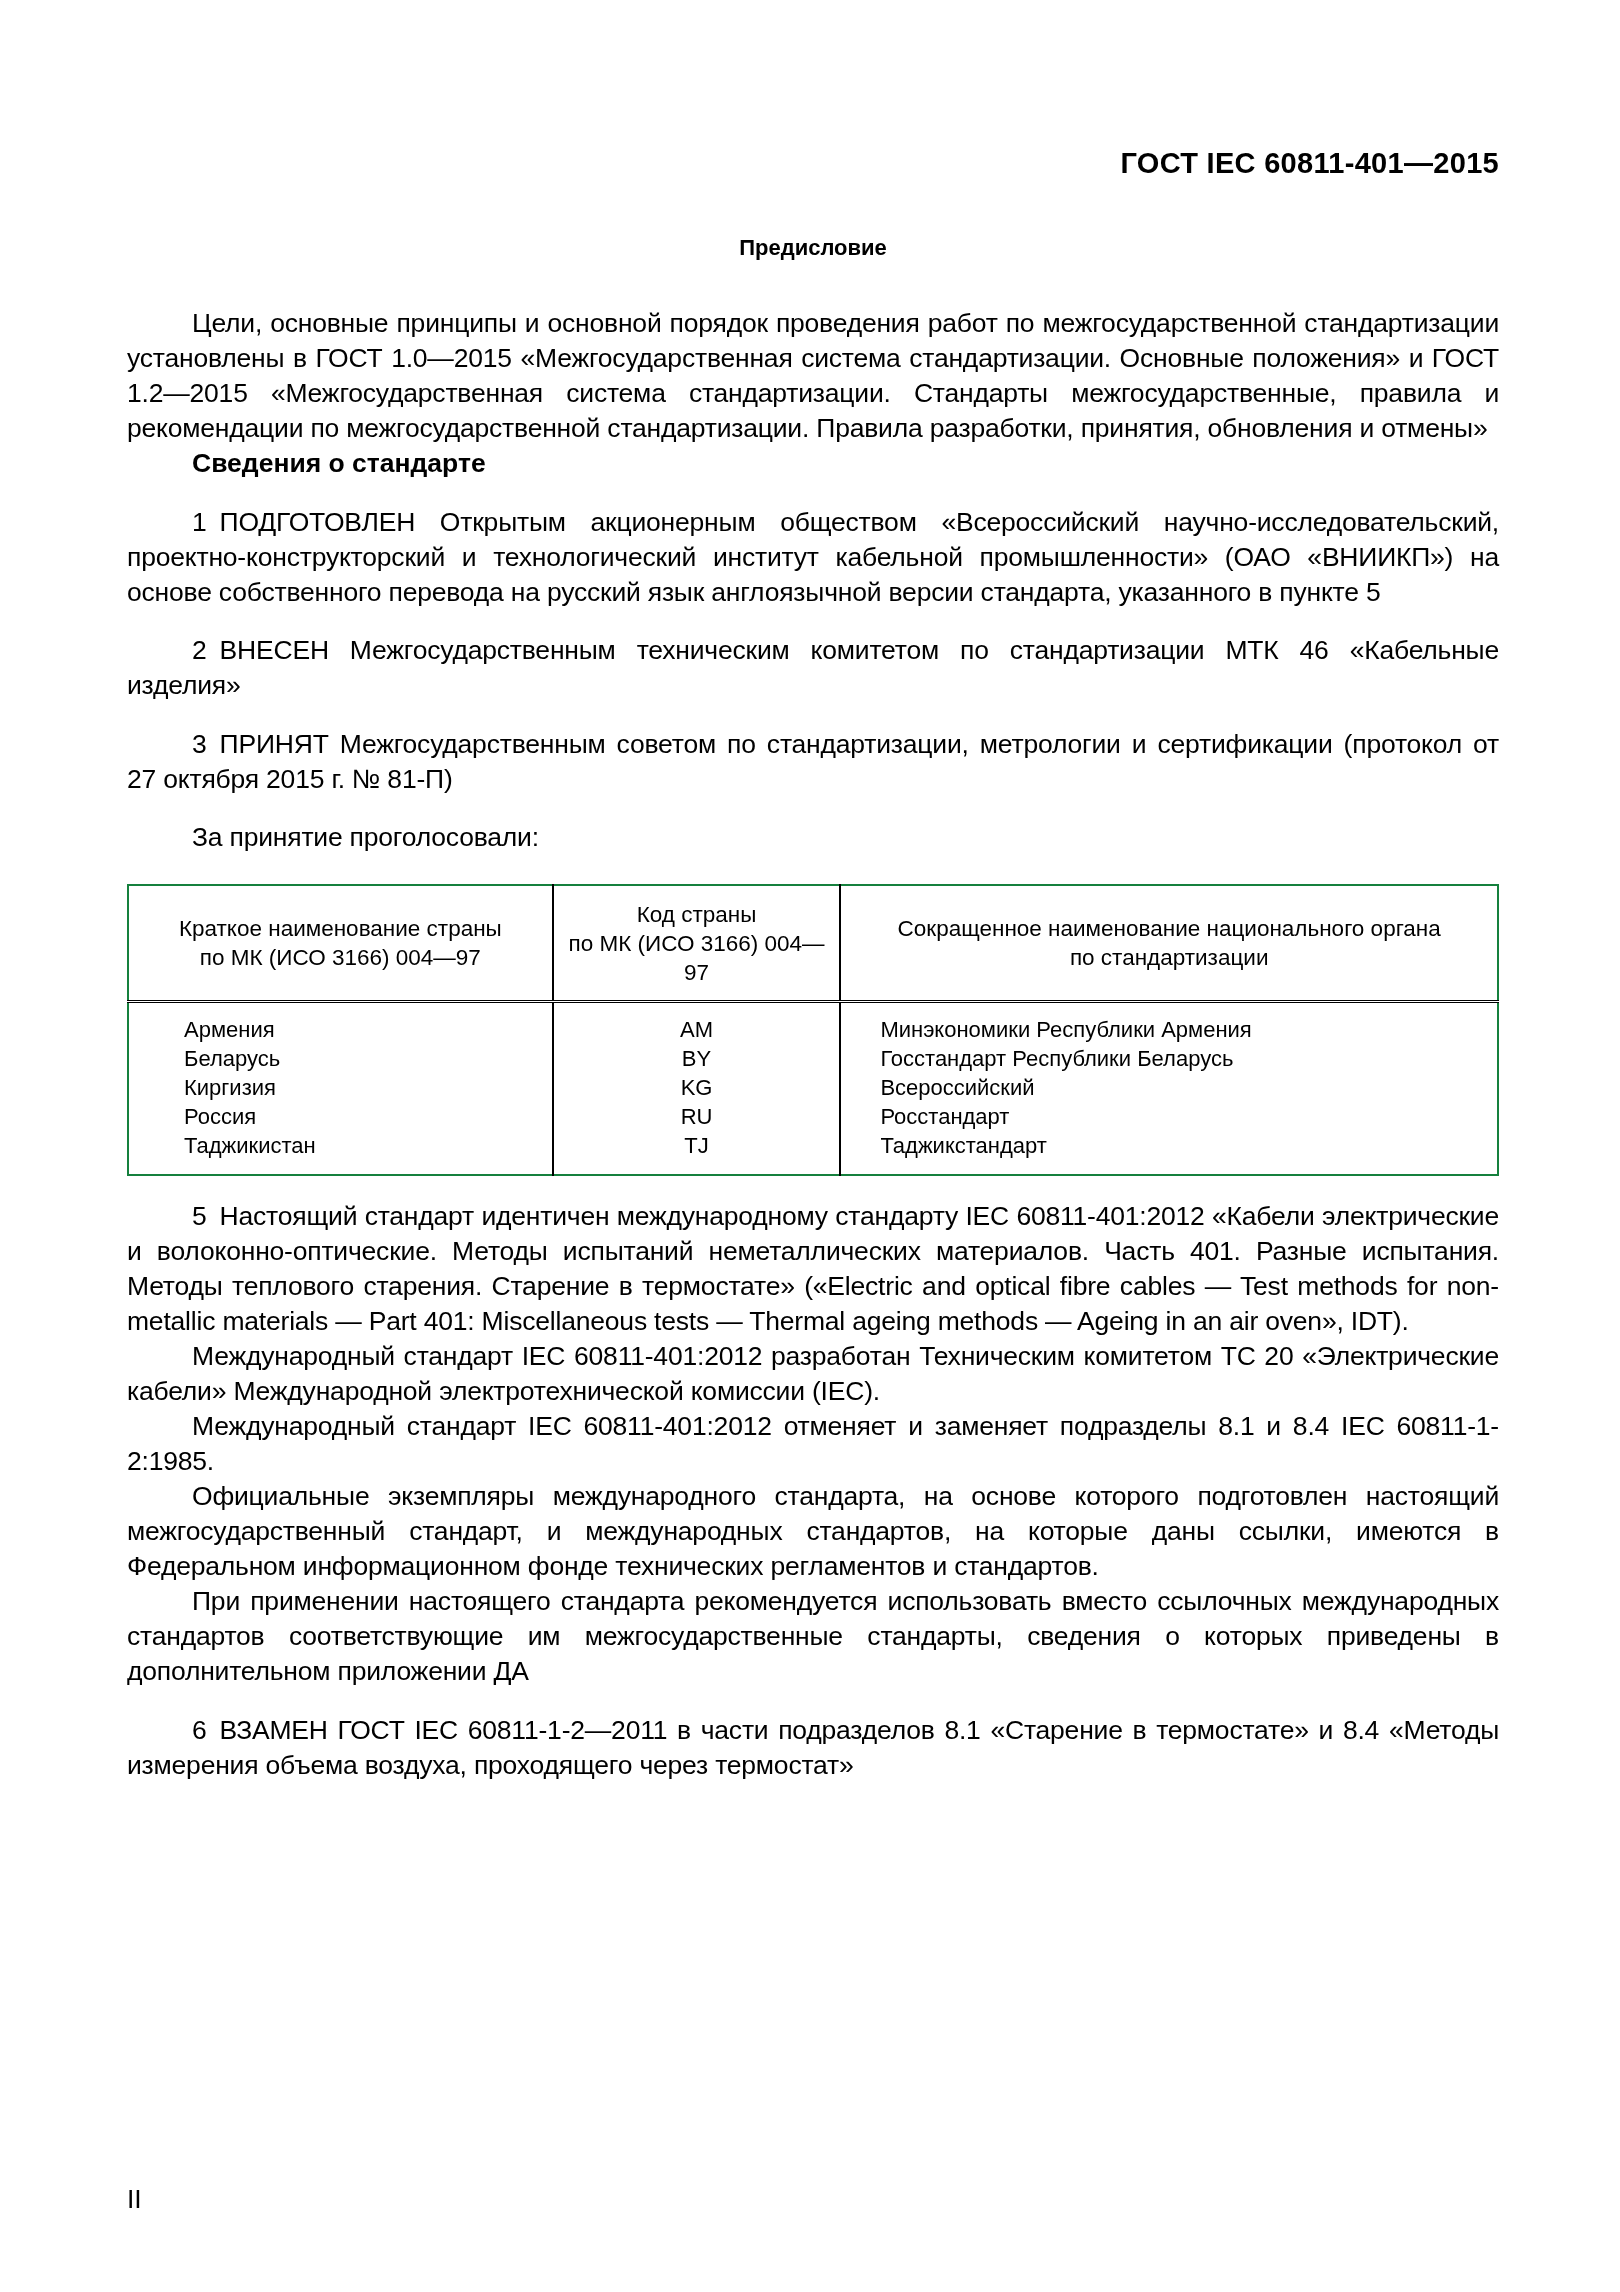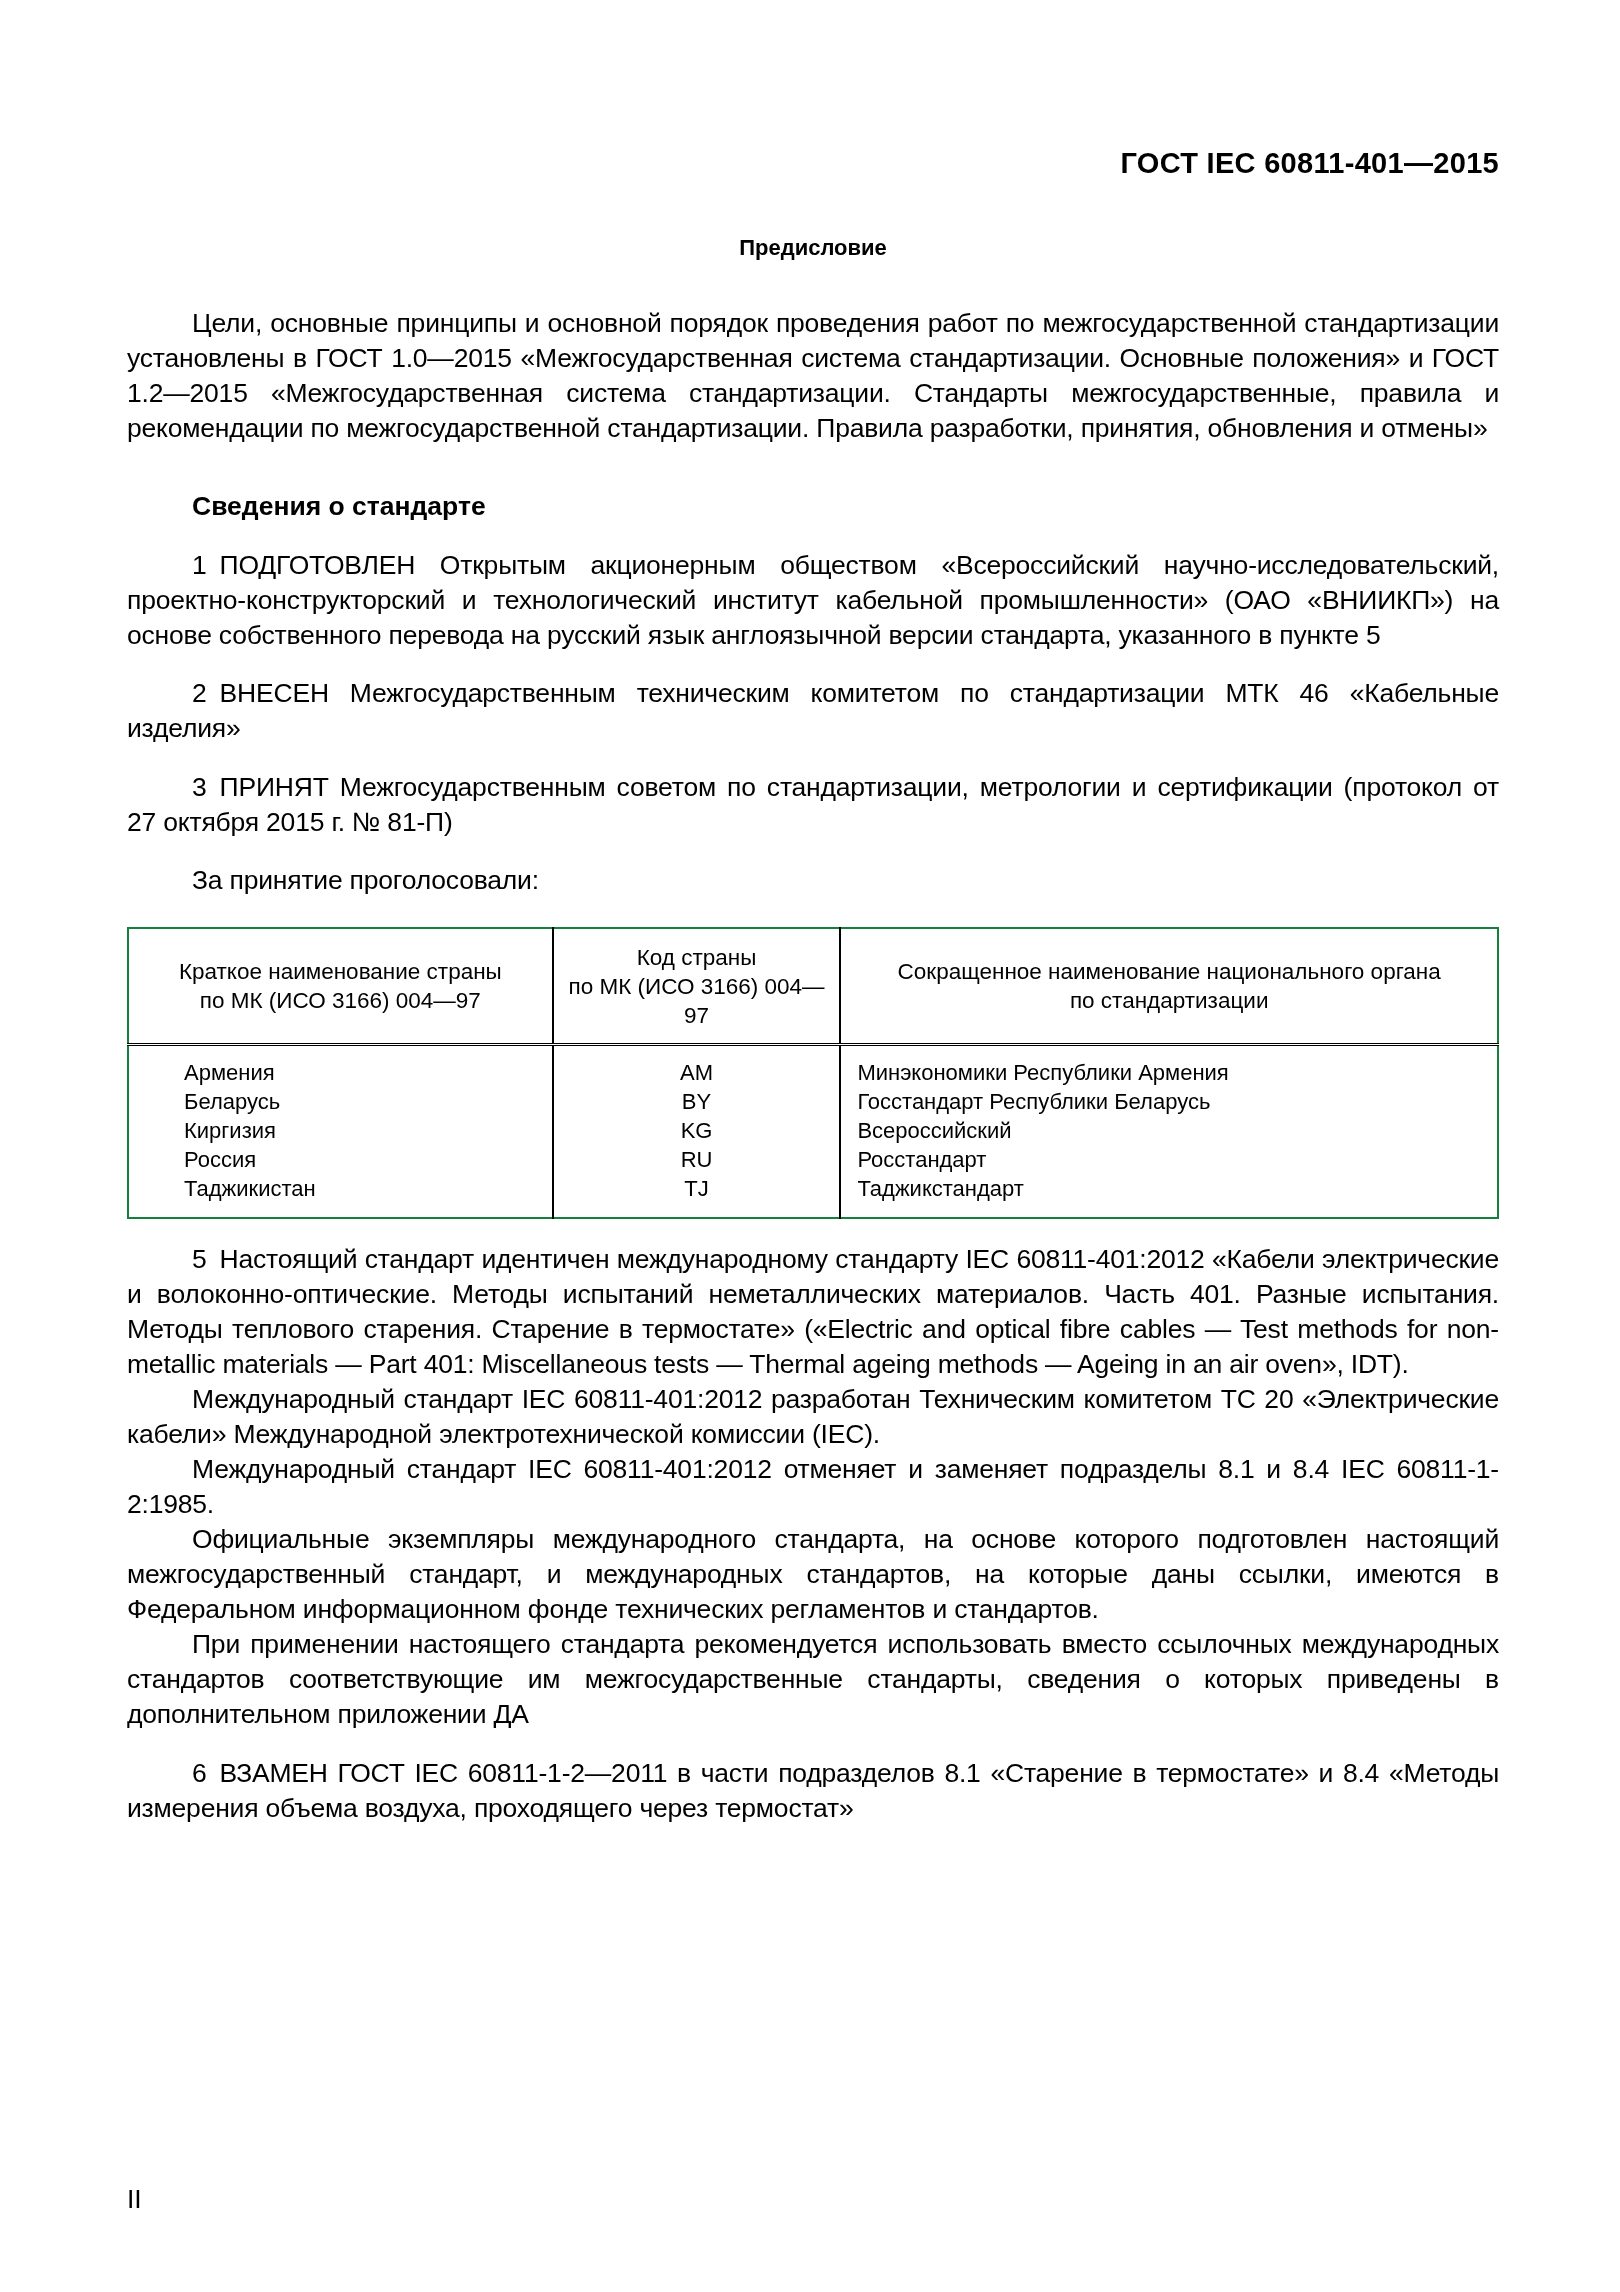--- a/index.html
+++ b/index.html
@@ -31,21 +31,20 @@
   }
   .para {
     font-size: 26.5px;
     line-height: 35px;
     text-align: justify;
     text-indent: 65px;
     letter-spacing: -0.2px;
   }
   .intro { margin-top: 45px; }
   .heading {
-    margin-top: 43px;
     font-size: 26.5px;
     line-height: 35px;
     font-weight: bold;
     text-indent: 65px;
   }
   .gap    { margin-top: 23.5px; }
   .gap-lg { margin-top: 31px; }
   .vote-table {
     width: 100%;
     margin-top: 29px;
@@ -68,21 +67,21 @@
   .vote-table .c2 { width: 21%; }
   .vote-table .c3 { width: 48%; }
   .vote-table tbody td {
     font-size: 22px;
     line-height: 29px;
     padding: 0 9.8px;
     vertical-align: top;
   }
   .vote-table tbody td.c1 { padding-left: 55px; }
   .vote-table tbody td.c2 { text-align: center; }
-  .vote-table tbody td.c3 { padding-left: 16px; }
+  .vote-table tbody td.c3 { padding-left: 39px; }
   .vote-table tbody tr:first-child td { padding-top: 11.8px; }
   .vote-table tbody tr:last-child td { padding-bottom: 13.7px; }
   .page-number {
     position: absolute;
     left: 127px;
     top: 2184px;
     font-size: 26.5px;
   }
 </style>
 </head>

